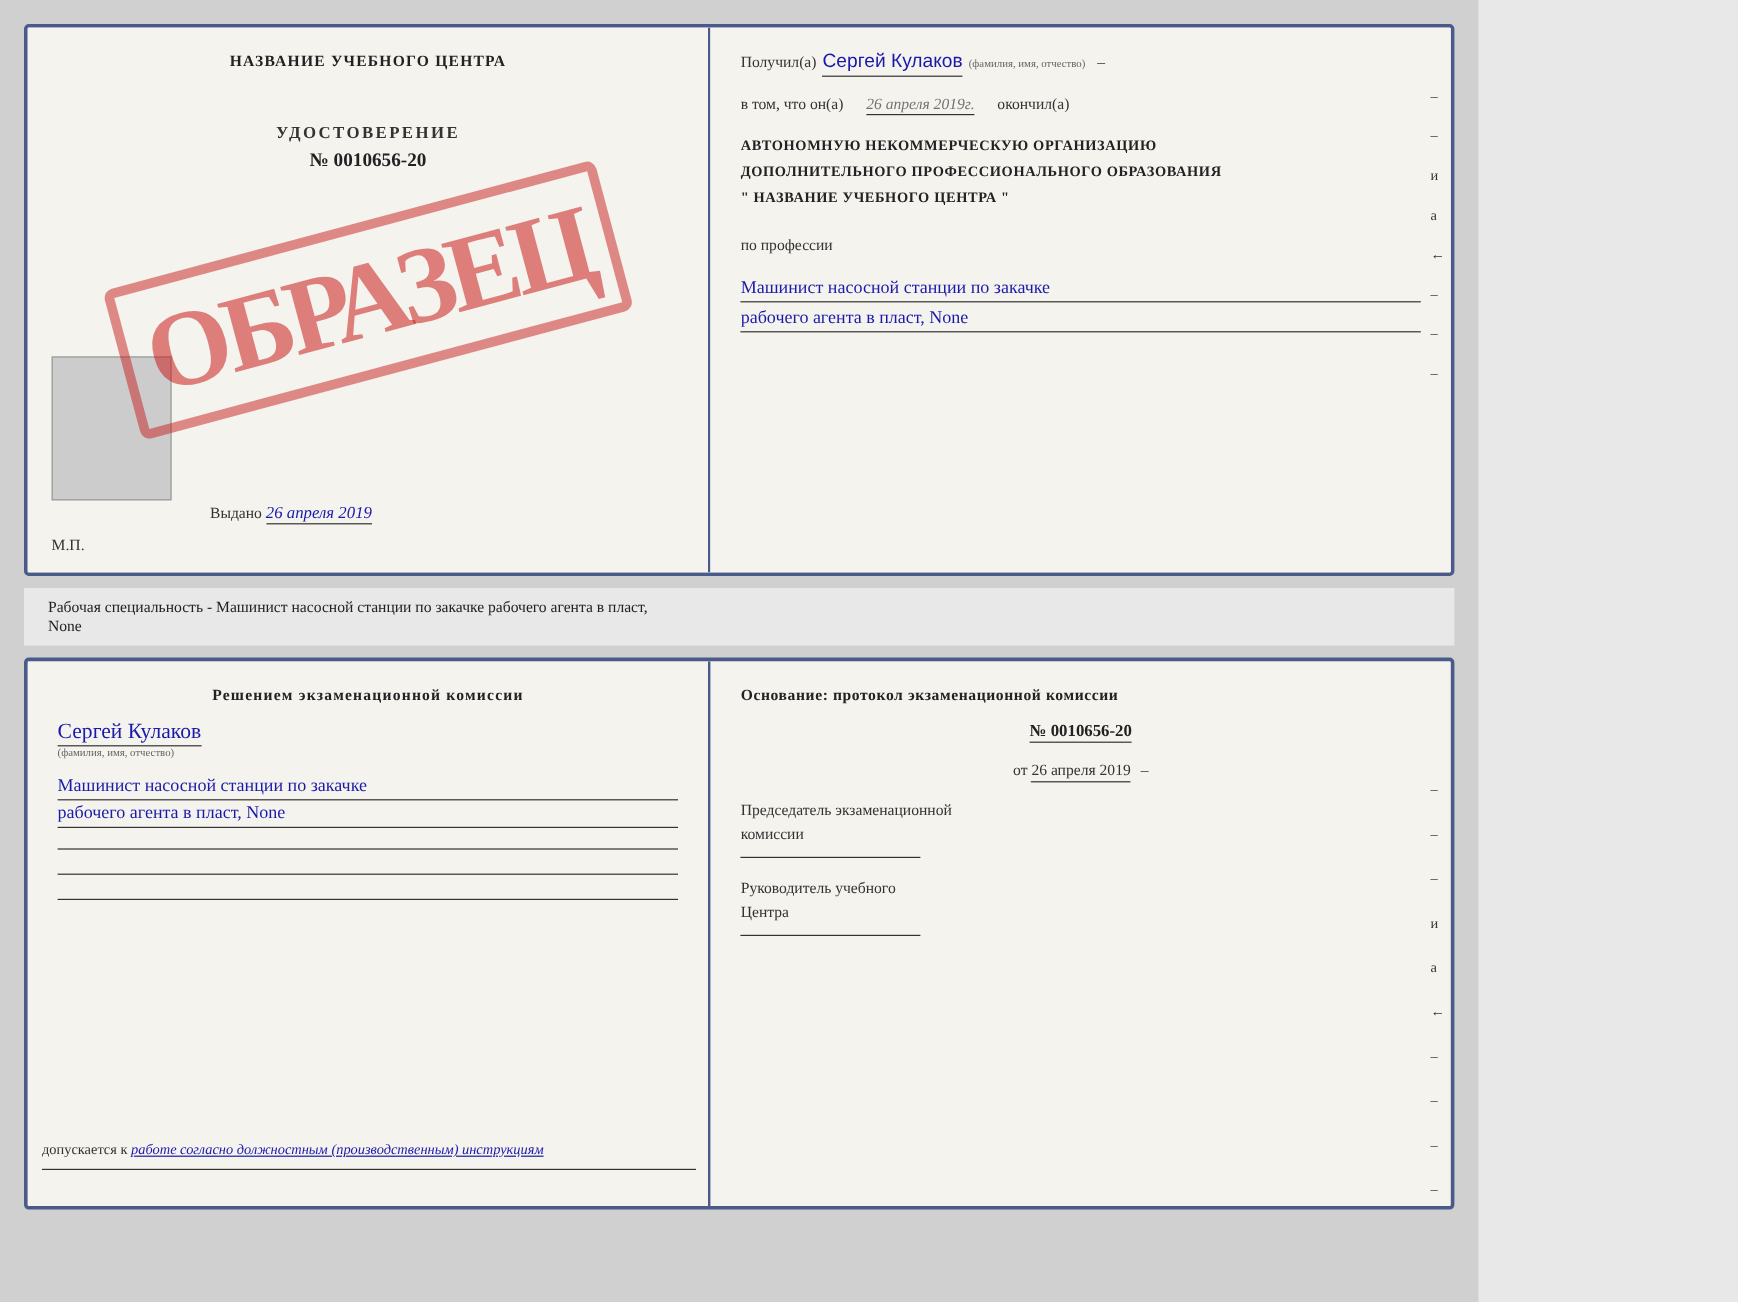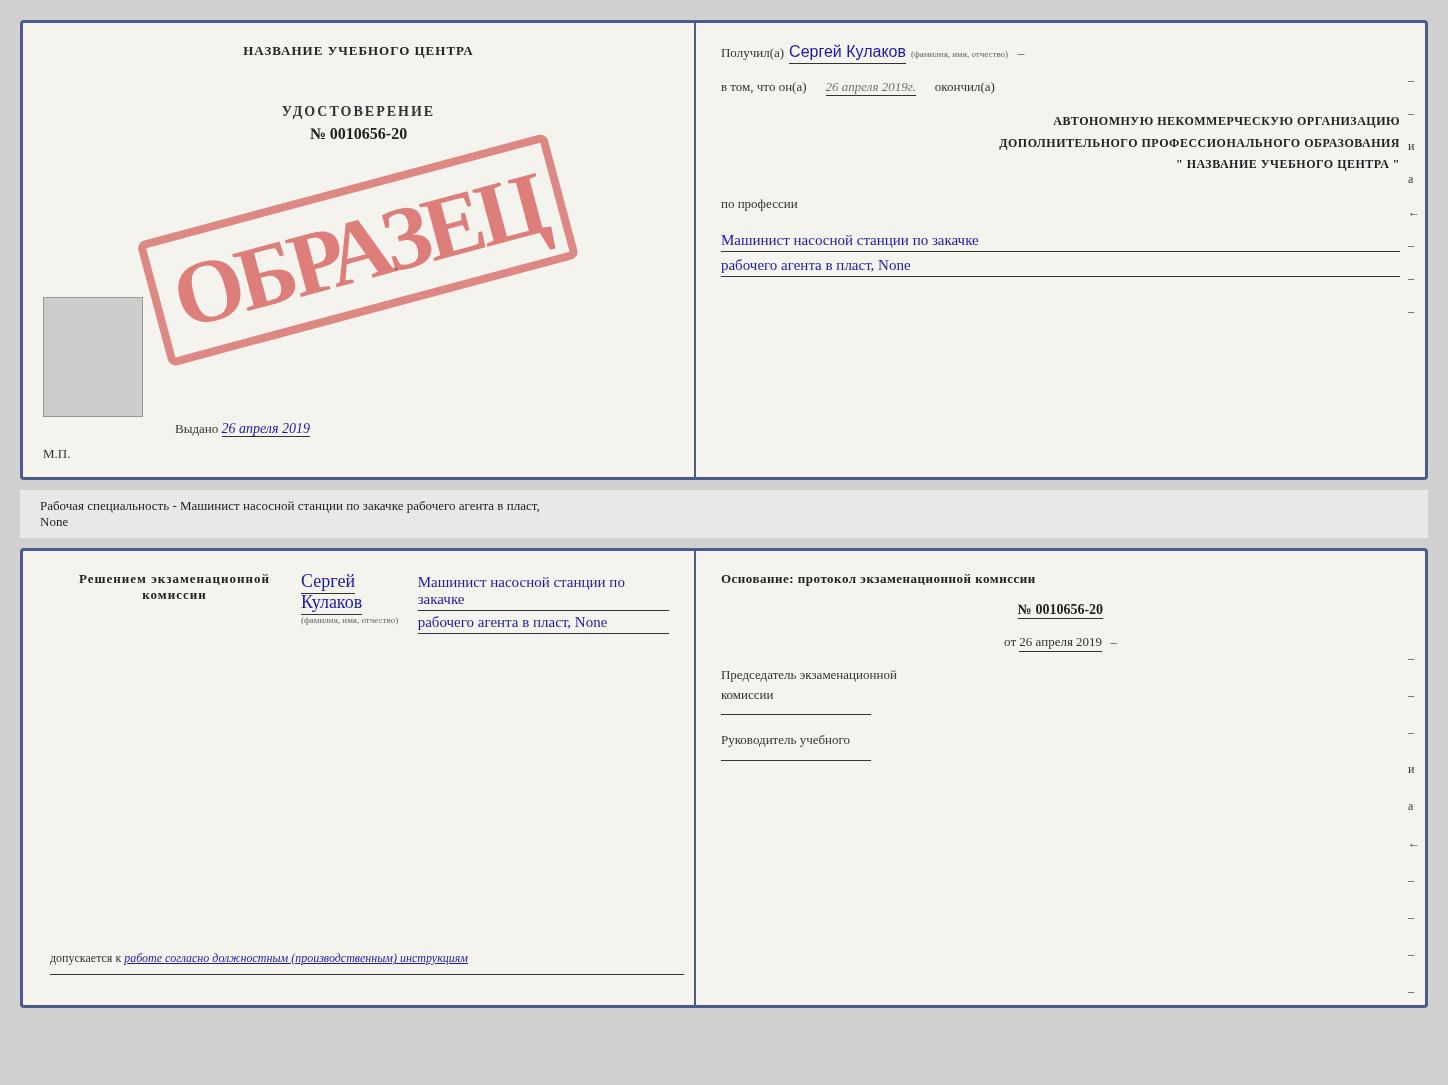--- a/index.html
+++ b/index.html
@@ -5,21 +5,21 @@
     * { margin: 0; padding: 0; box-sizing: border-box; }
     body {
       background: #e8e8e8;
       font-family: 'Times New Roman', Times, serif;
       width: 1448px;
       min-height: 1085px;
       overflow: hidden;
     }
 
     .page-wrapper {
-      width: 1448px;
+      width: 1232px;
       min-height: 1085px;
       background: #d0d0d0;
       padding: 20px;
       display: flex;
       flex-direction: column;
       gap: 10px;
     }
 
     
     .document-1 {
@@ -171,21 +171,21 @@
 
     .vtom-date {
       font-family: 'Comic Sans MS', cursive;
       color: #737373;
       font-size: 13px;
       font-style: italic;
       border-bottom: 1px solid #333;
     }
 
     .org-block {
-      text-align: right;
+      text-align: left;
       font-size: 12px;
       font-weight: bold;
       letter-spacing: 0.5px;
       line-height: 1.8;
       color: #222;
     }
 
     .po-professii {
       font-size: 13px;
       color: #333;
@@ -231,22 +231,22 @@
       height: 460px;
       position: relative;
       overflow: hidden;
     }
 
     .bottom-left {
       width: 48%;
       border-right: 2px solid #4a5a8a;
       padding: 20px 25px;
       display: flex;
-      flex-direction: row;
-      gap: 0;
+      flex-direction: column;
+      gap: 12px;
       position: relative;
     }
 
     .resheniem-title {
       font-size: 13px;
       font-weight: bold;
       letter-spacing: 1px;
       text-align: center;
       color: #222;
     }
@@ -280,21 +280,21 @@
       display: block;
       margin-top: 3px;
     }
 
     .dopuskaetsya-block {
       font-size: 12px;
       color: #333;
       margin-top: auto;
       position: absolute;
       bottom: 30px;
-      left: 27px;
+      left: 12px;
       right: 10px;
     }
 
     .italic-underline {
       font-style: italic;
       text-decoration: underline;
       color: #1a1aaa;
       font-family: 'Comic Sans MS', cursive;
     }
 
@@ -470,20 +470,21 @@
       </div>
 
       <div class="predsedatel-block">
         <div>Председатель экзаменационной</div>
         <div>комиссии</div>
         <div class="signature-line"></div>
       </div>
 
       <div class="rukovoditel-block">
         <div>Руководитель учебного</div>
+        <div>Центра</div>
         <div class="signature-line"></div>
       </div>
 
       <div class="side-dashes-right">
         <span>–</span>
         <span>–</span>
         <span>–</span>
         <span>и</span>
         <span>а</span>
         <span>←</span>

